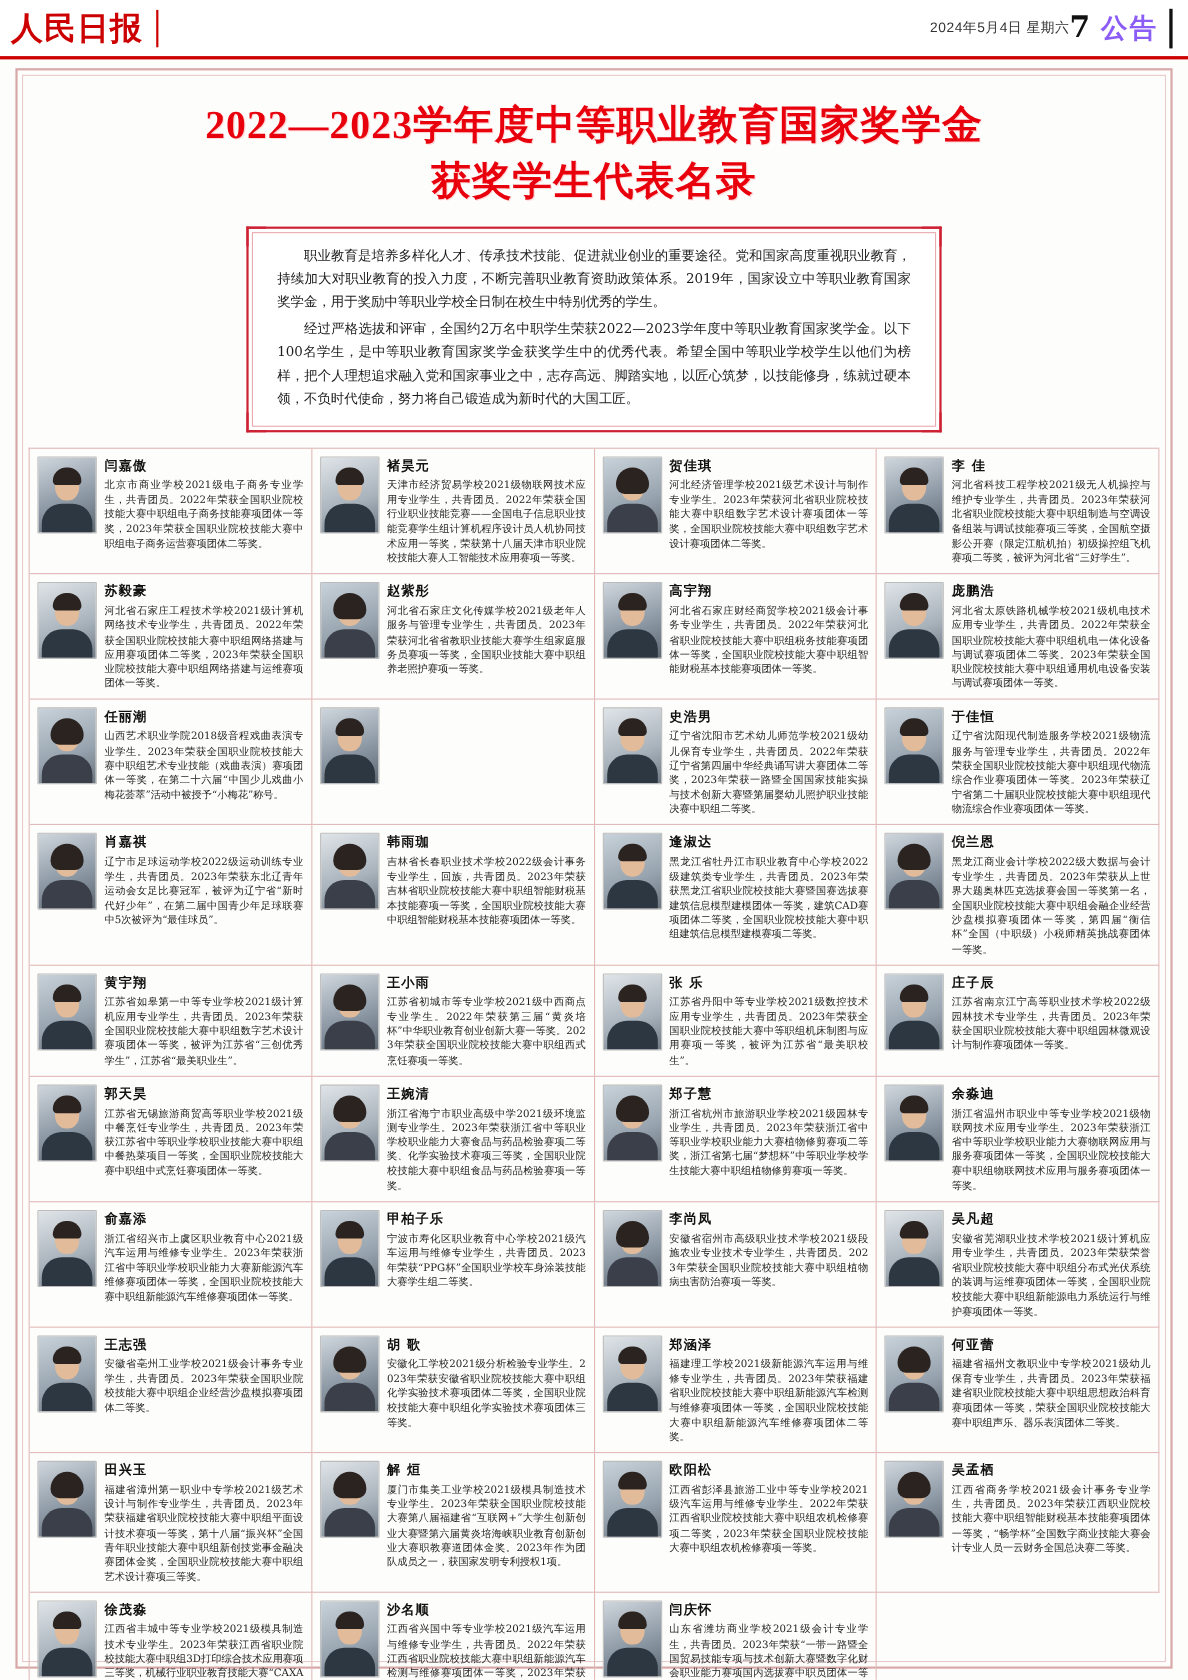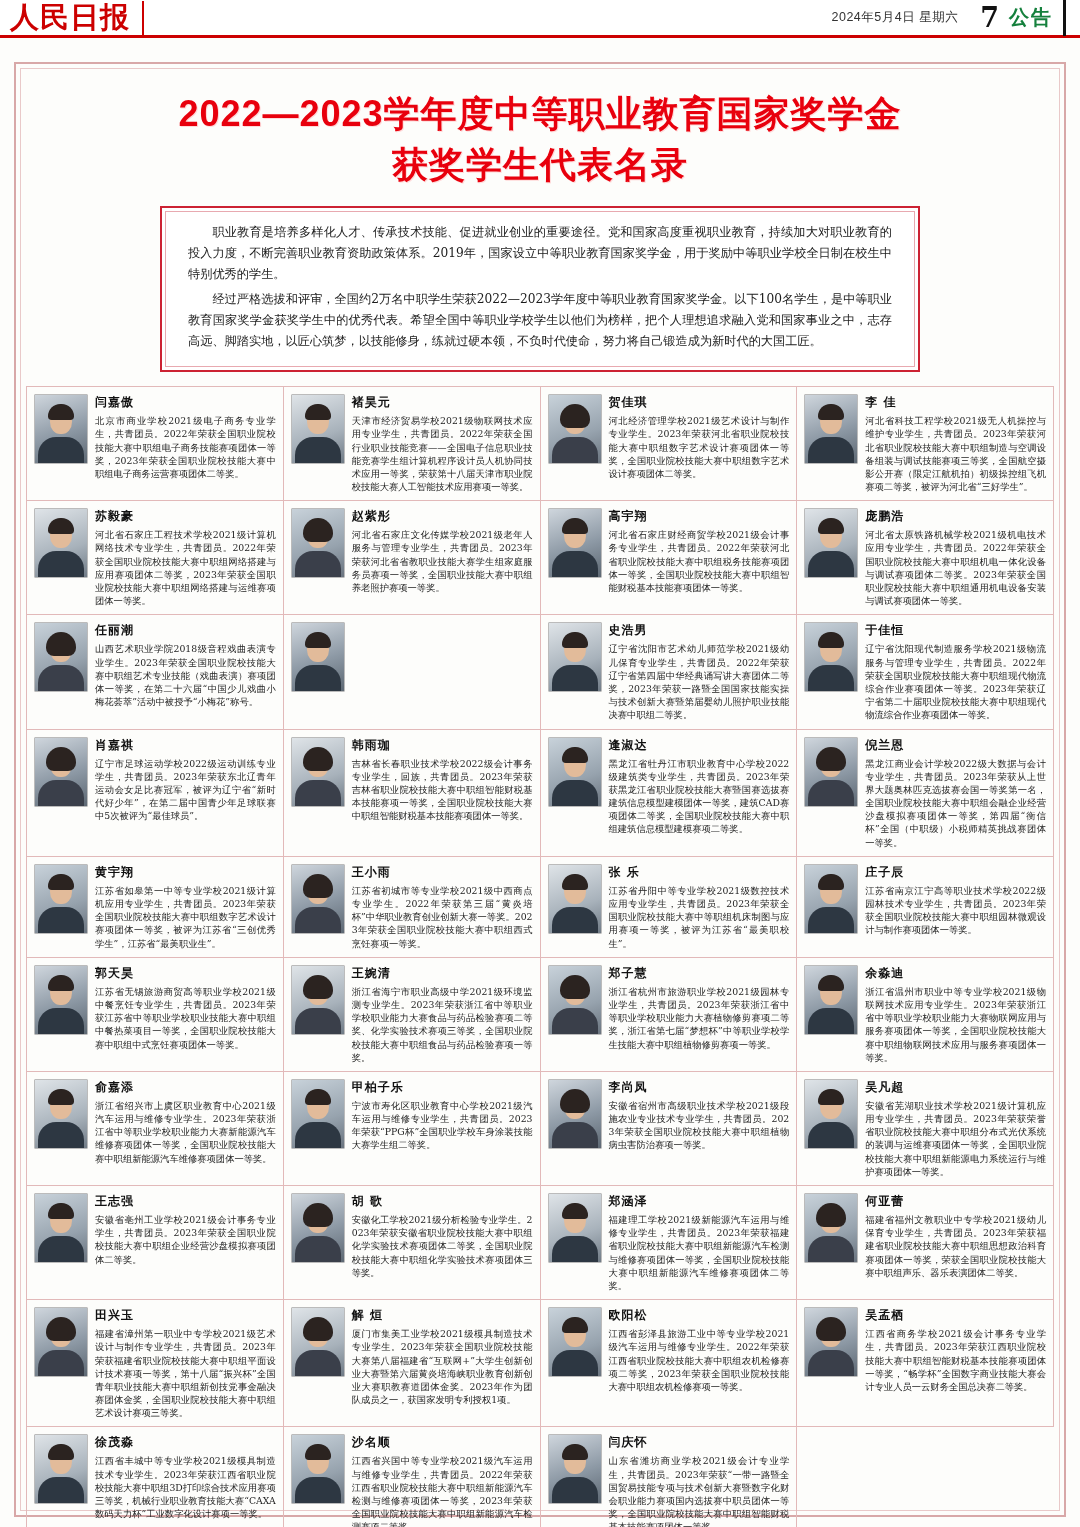--- a/index.html
+++ b/index.html
@@ -6,49 +6,49 @@
   body{
     width:1080px;height:1527px;
     background:#fdfdfb;
     font-family:"Liberation Sans","DejaVu Sans",sans-serif;
     color:#111;
     position:relative;
     overflow:hidden;
   }
   
   .masthead{
-    height:38px;
+    height:54px;
     display:flex;align-items:center;
     border-bottom:3px solid #c00;
     padding:0 14px 0 10px;
     box-sizing:border-box;
     background:#fff;
   }
   .logo{
     font-family:"DejaVu Serif","Liberation Serif",serif;
     font-weight:bold;
     font-size:29px;
     color:#c00;
     letter-spacing:1px;
     white-space:nowrap;
   }
   .logo-rule{
     width:2px;height:34px;background:#c00;margin-left:12px;
   }
   .masthead-spacer{flex:1;}
   .date{
-    font-size:12.5px;color:#333;margin-right:22px;letter-spacing:.5px;
+    font-size:12.5px;color:#333;letter-spacing:.5px;
   }
   .page-no{
     font-family:"DejaVu Serif","Liberation Serif",serif;
     font-size:27px;font-weight:bold;color:#111;margin-right:10px;
   }
   .section-name{
     font-family:"DejaVu Serif","Liberation Serif",serif;
-    font-size:20px;font-weight:bold;color:#15803d;letter-spacing:2px;
+    font-size:24px;font-weight:bold;color:#8b5cf6;letter-spacing:2px;
   }
   .masthead-rule2{
     width:3px;height:36px;background:#111;margin-left:10px;
   }
   
   .frame{
     position:absolute;left:14px;top:62px;right:14px;bottom:10px;
     border:2px solid #d8a8a8;
     box-sizing:border-box;
   }
@@ -56,32 +56,32 @@
     content:"";position:absolute;left:4px;top:4px;right:4px;bottom:4px;
     border:1px solid #e9c9c9;
   }
   .content{
     position:absolute;left:26px;top:70px;right:26px;bottom:18px;
     box-sizing:border-box;
   }
   
   .title-block{text-align:center;padding-top:18px;}
   .title-line{
-    font-family:Liberation Sans, sans-serif;
+    font-family:Liberation Serif, serif;
     font-weight:bold;
     color:#e8000d;
     font-size:36px;
     line-height:1.42;
     letter-spacing:1px;
     text-shadow:1px 1px 0 #ffd9d9;
   }
   
   .preface-wrap{
     margin:16px auto 14px auto;
-    width:760px;
+    width:632px;
     border:2px solid #c23;
     position:relative;
     background:#fff;
     box-sizing:border-box;
     padding:14px 26px 14px 26px;
   }
   .preface-wrap:before{
     content:"";position:absolute;left:3px;top:3px;right:3px;bottom:3px;
     border:1px solid #e8a9b0;pointer-events:none;
   }

